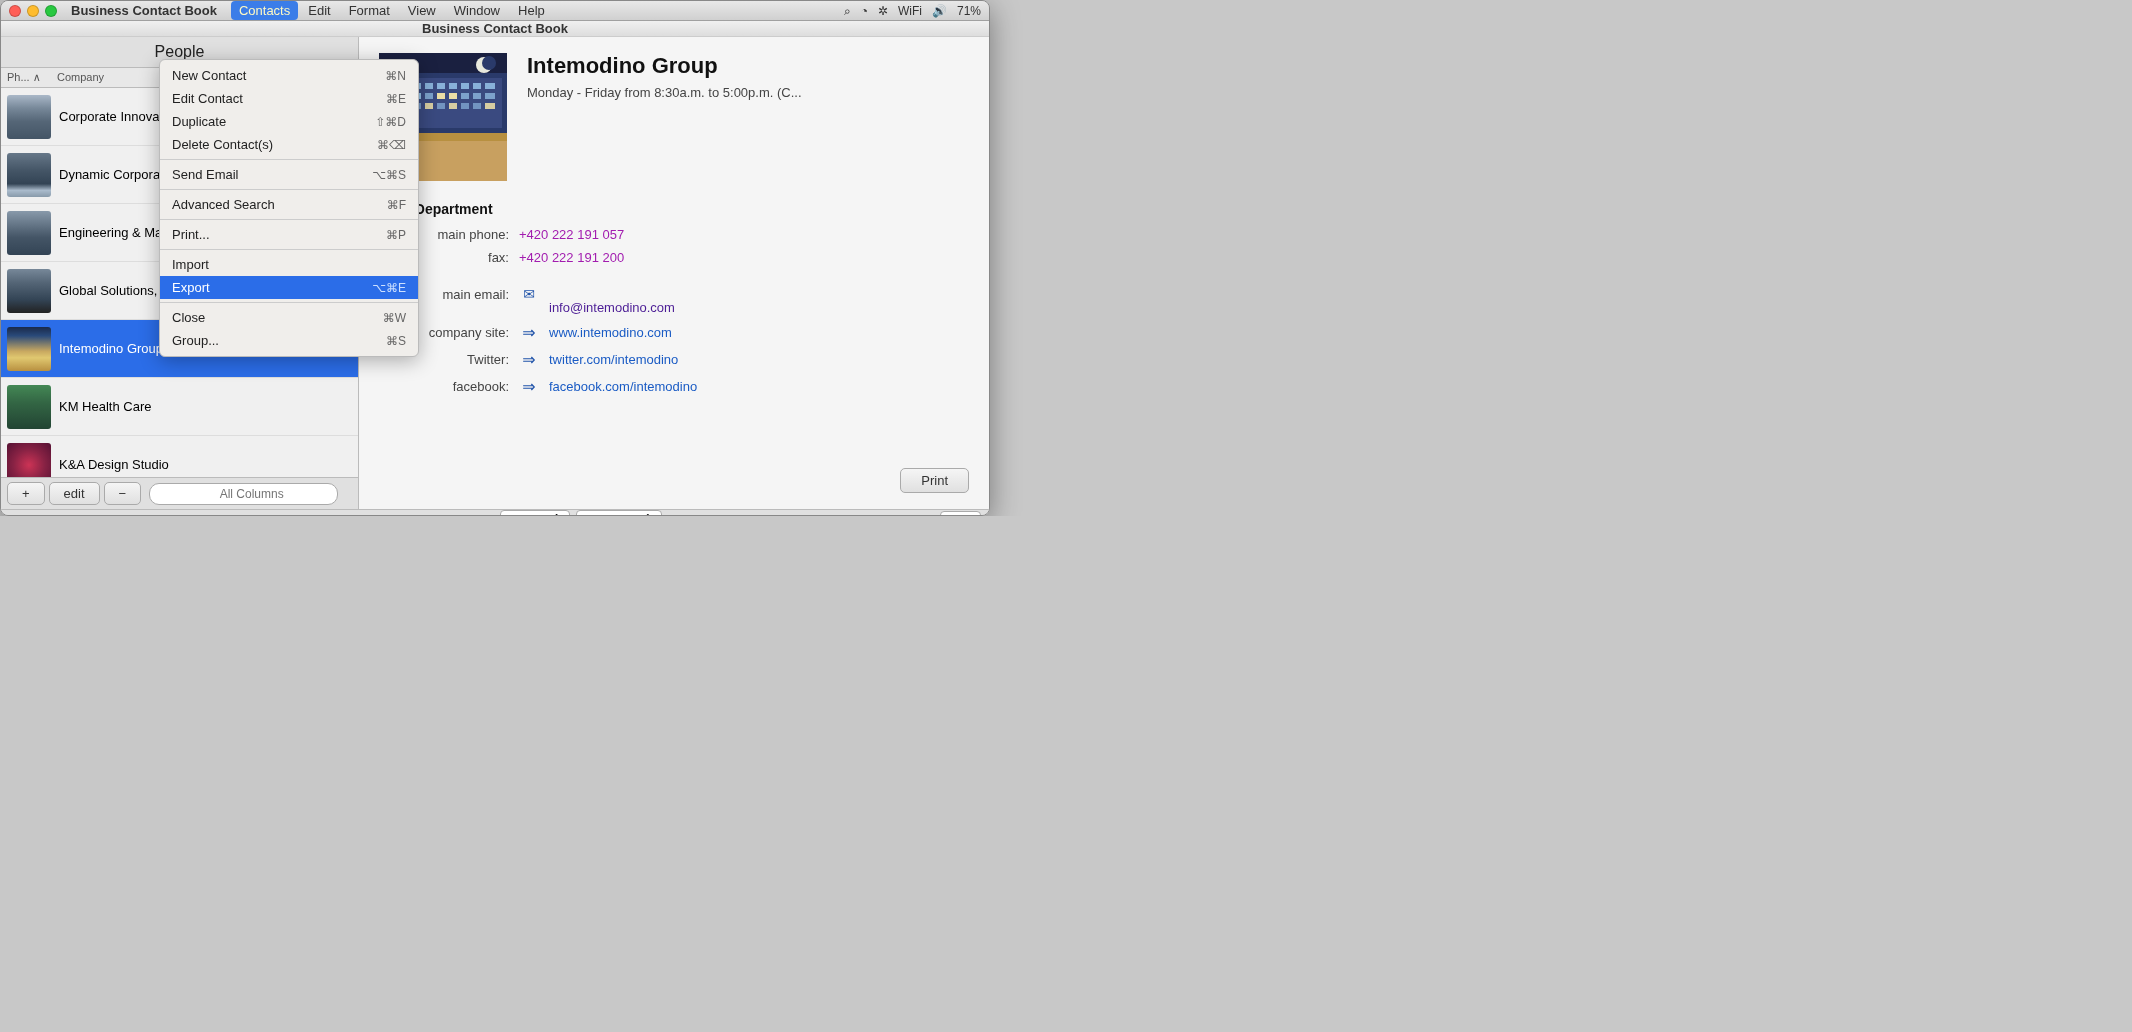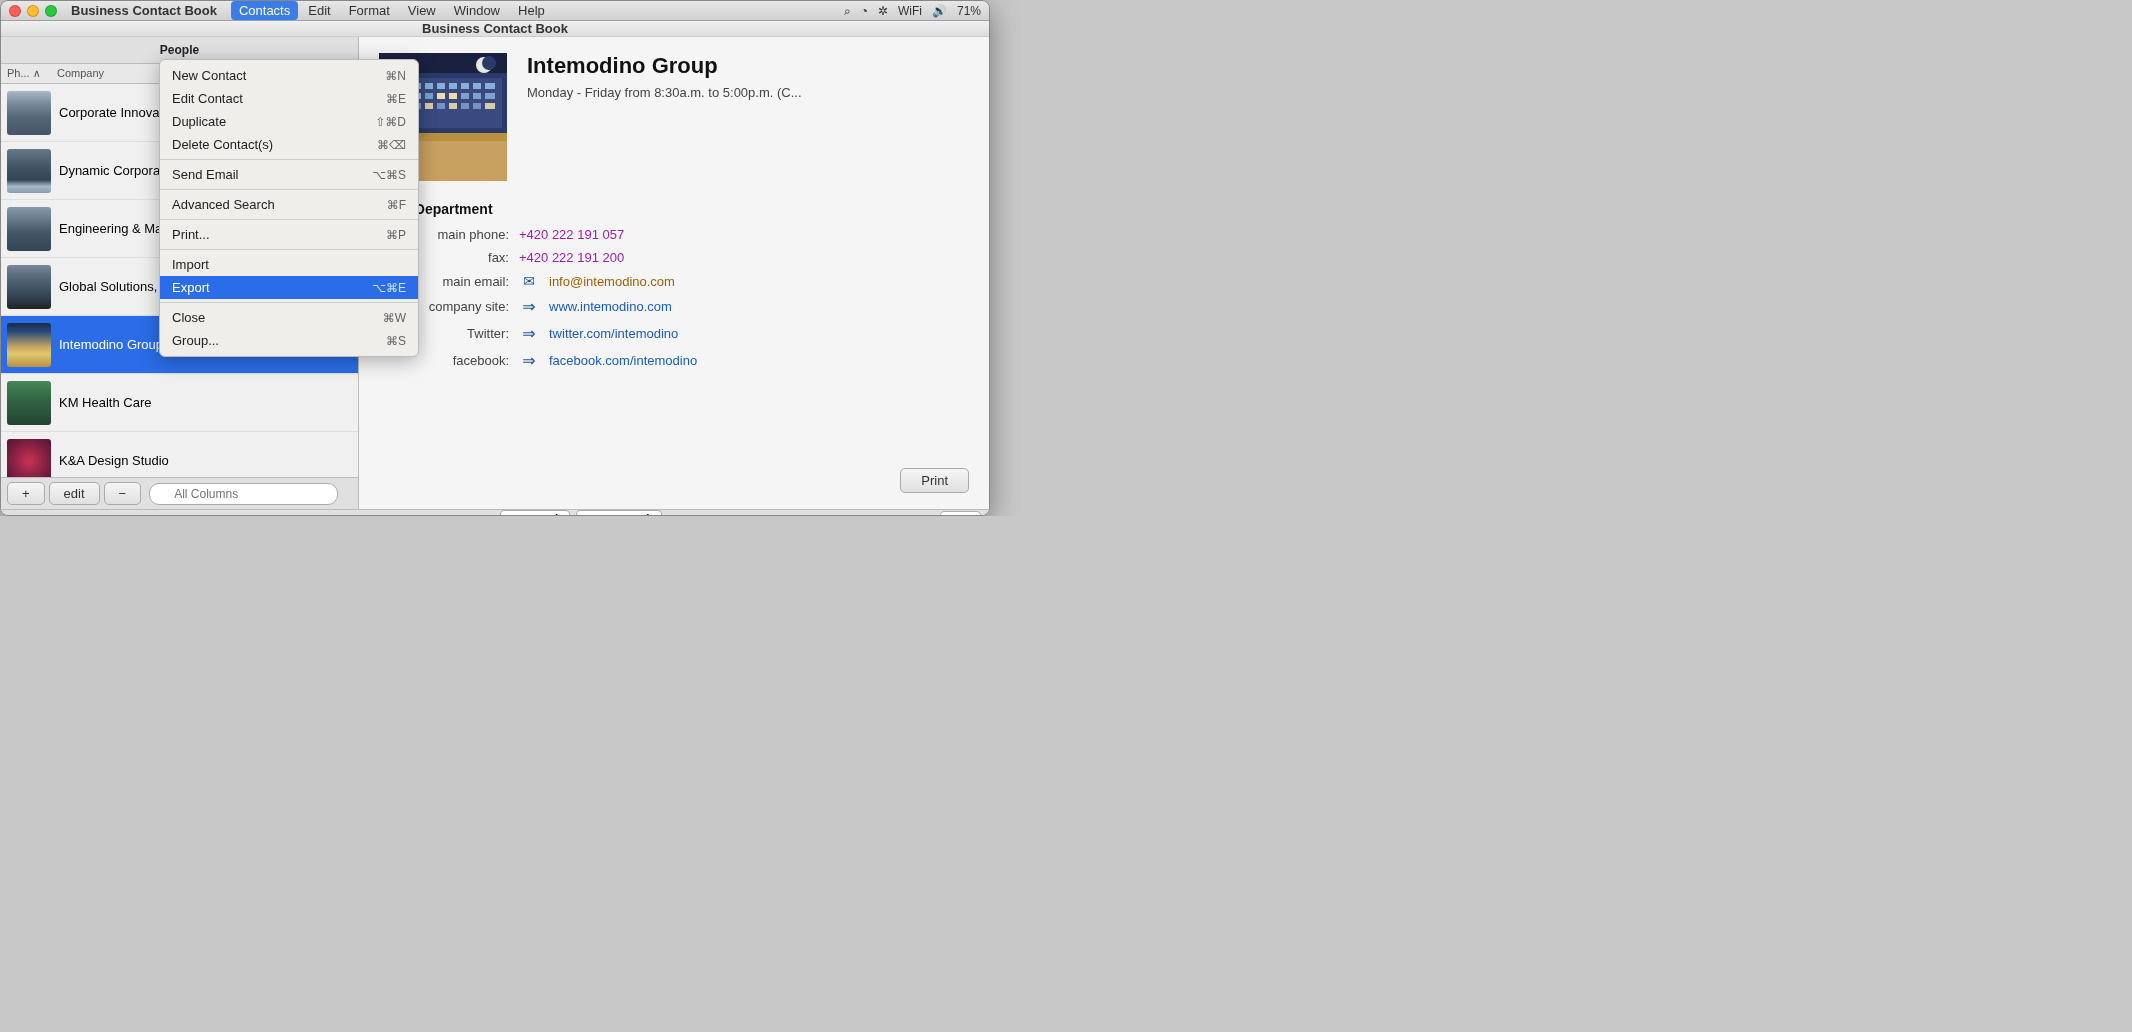--- a/index.html
+++ b/index.html
@@ -82,22 +82,22 @@
       display: flex;
       flex-direction: column;
       height: 100%;
     }
 
     .sidebar-header {
       padding: 6px 10px;
       background: #e0e0e0;
       border-bottom: 1px solid #bbb;
       text-align: center;
-      font-size: 12px;
-      font-weight: 700;
+      font-size: 16px;
+      font-weight: 400;
       color: #222;
     }
 
     .column-headers {
       display: flex;
       border-bottom: 1px solid #bbb;
       background: #e8e8e8;
       padding: 3px 6px;
       font-size: 11px;
       color: #555;
@@ -170,20 +170,21 @@
 
     .search-box {
       flex: 1;
       margin-left: 4px;
       padding: 3px 8px 3px 24px;
       border: 1px solid #aaa;
       border-radius: 10px;
       background: white;
       font-size: 12px;
       position: relative;
+      text-align: center;
     }
     .search-wrapper {
       position: relative;
       flex: 1;
     }
     .search-icon-inner {
       position: absolute;
       left: 7px;
       top: 50%;
       transform: translateY(-50%);
@@ -565,21 +566,21 @@
           <span class="field-label">main phone:</span>
           <span class="field-value">+420 222 191 057</span>
         </div>
         <div class="detail-field">
           <span class="field-label">fax:</span>
           <span class="field-value">+420 222 191 200</span>
         </div>
         <div class="detail-field">
           <span class="field-label">main email:</span>
           <span class="field-icon" style="color:#2255aa;">✉</span>
-          <span class="field-value" style="color:#a16207; cursor:pointer;">info@intemodino.com</span>
+          <span class="field-value" style="color:#4c1d95; cursor:pointer;margin-top:27px;">info@intemodino.com</span>
         </div>
         <div class="detail-field">
           <span class="field-label">company site:</span>
           <span class="field-icon" style="color:#2255aa; font-size:16px;">⇒</span>
           <span class="field-value link" style="cursor:pointer;">www.intemodino.com</span>
         </div>
         <div class="detail-field">
           <span class="field-label">Twitter:</span>
           <span class="field-icon" style="color:#2255aa; font-size:16px;">⇒</span>
           <span class="field-value link" style="cursor:pointer;">twitter.com/intemodino</span>

